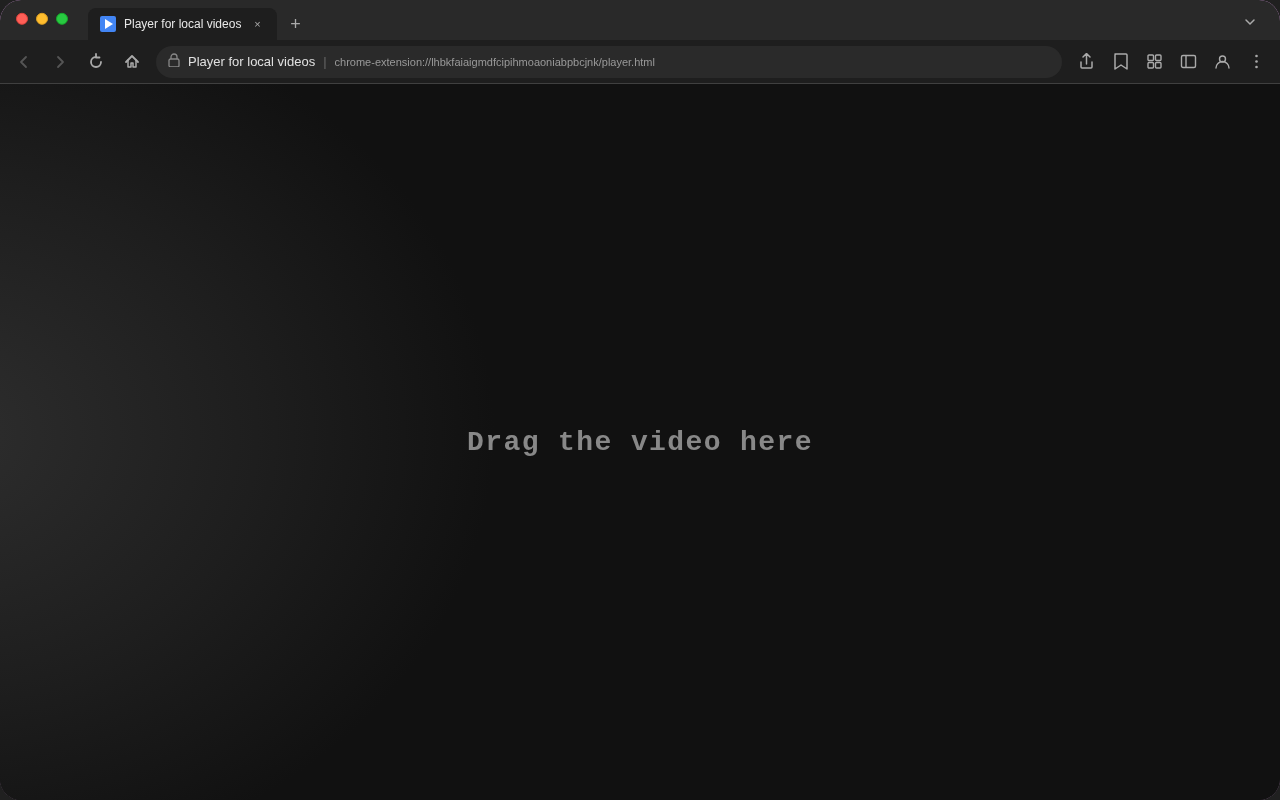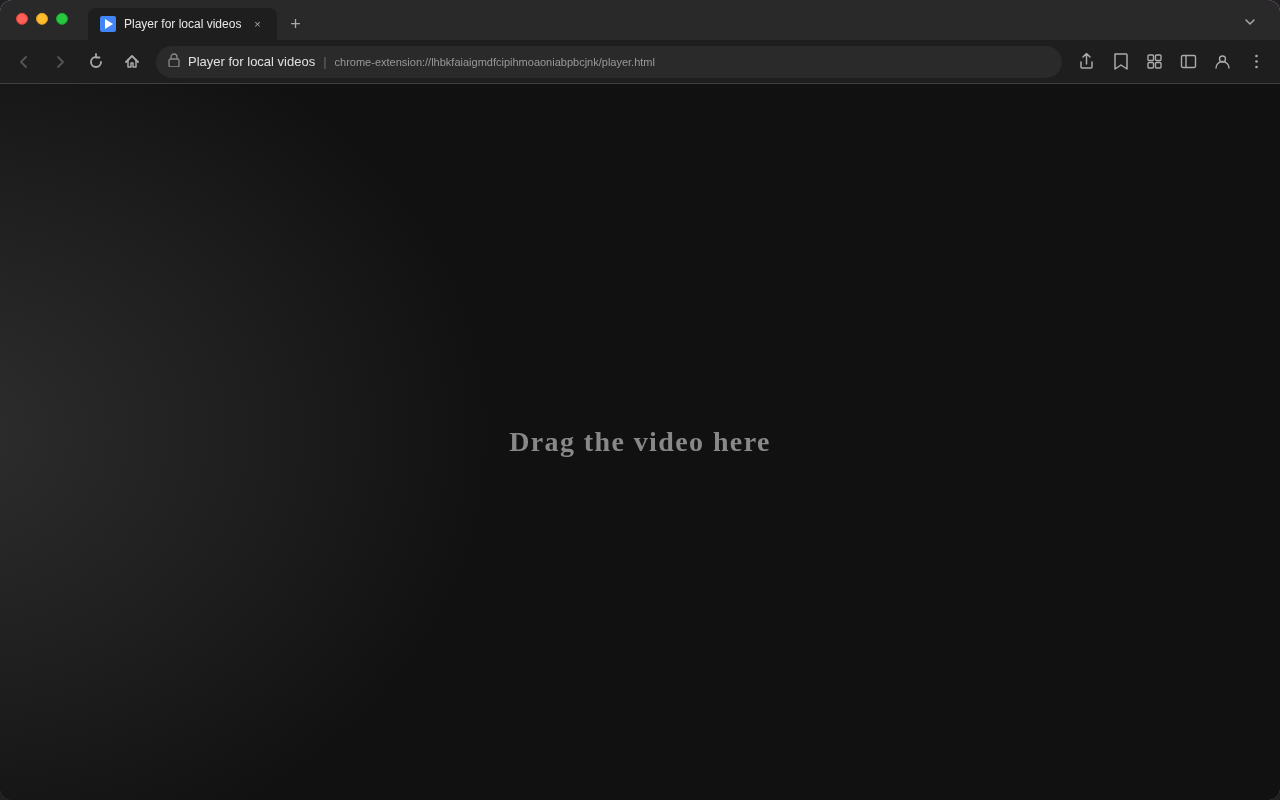--- a/index.html
+++ b/index.html
@@ -16,21 +16,21 @@
       overflow: hidden;
     }
 
     
     .browser-frame {
       width: 1280px;
       height: 800px;
       display: flex;
       flex-direction: column;
       background: #f0abfc;
-      border-radius: 12px;
+      border-radius: 21px;
       overflow: hidden;
     }
 
     
     .tab-bar {
       height: 40px;
       background: #292929;
       display: flex;
       align-items: flex-end;
       padding: 0 8px;
@@ -262,21 +262,21 @@
       background: radial-gradient(ellipse at 20% 50%, #2e2e2e 0%, #1e1e1e 40%, #111111 70%);
       border-radius: 50%;
       opacity: 1;
     }
 
     .drop-text {
       position: relative;
       z-index: 2;
       color: #888;
       font-size: 28px;
-      font-family: Liberation Serif, serif;
+      font-family: Liberation Mono, monospace;
       font-weight: 700;
       letter-spacing: 0.05em;
       text-align: center;
     }
   </style>
 </head>
 <body>
 
 <div class="browser-frame">
 

